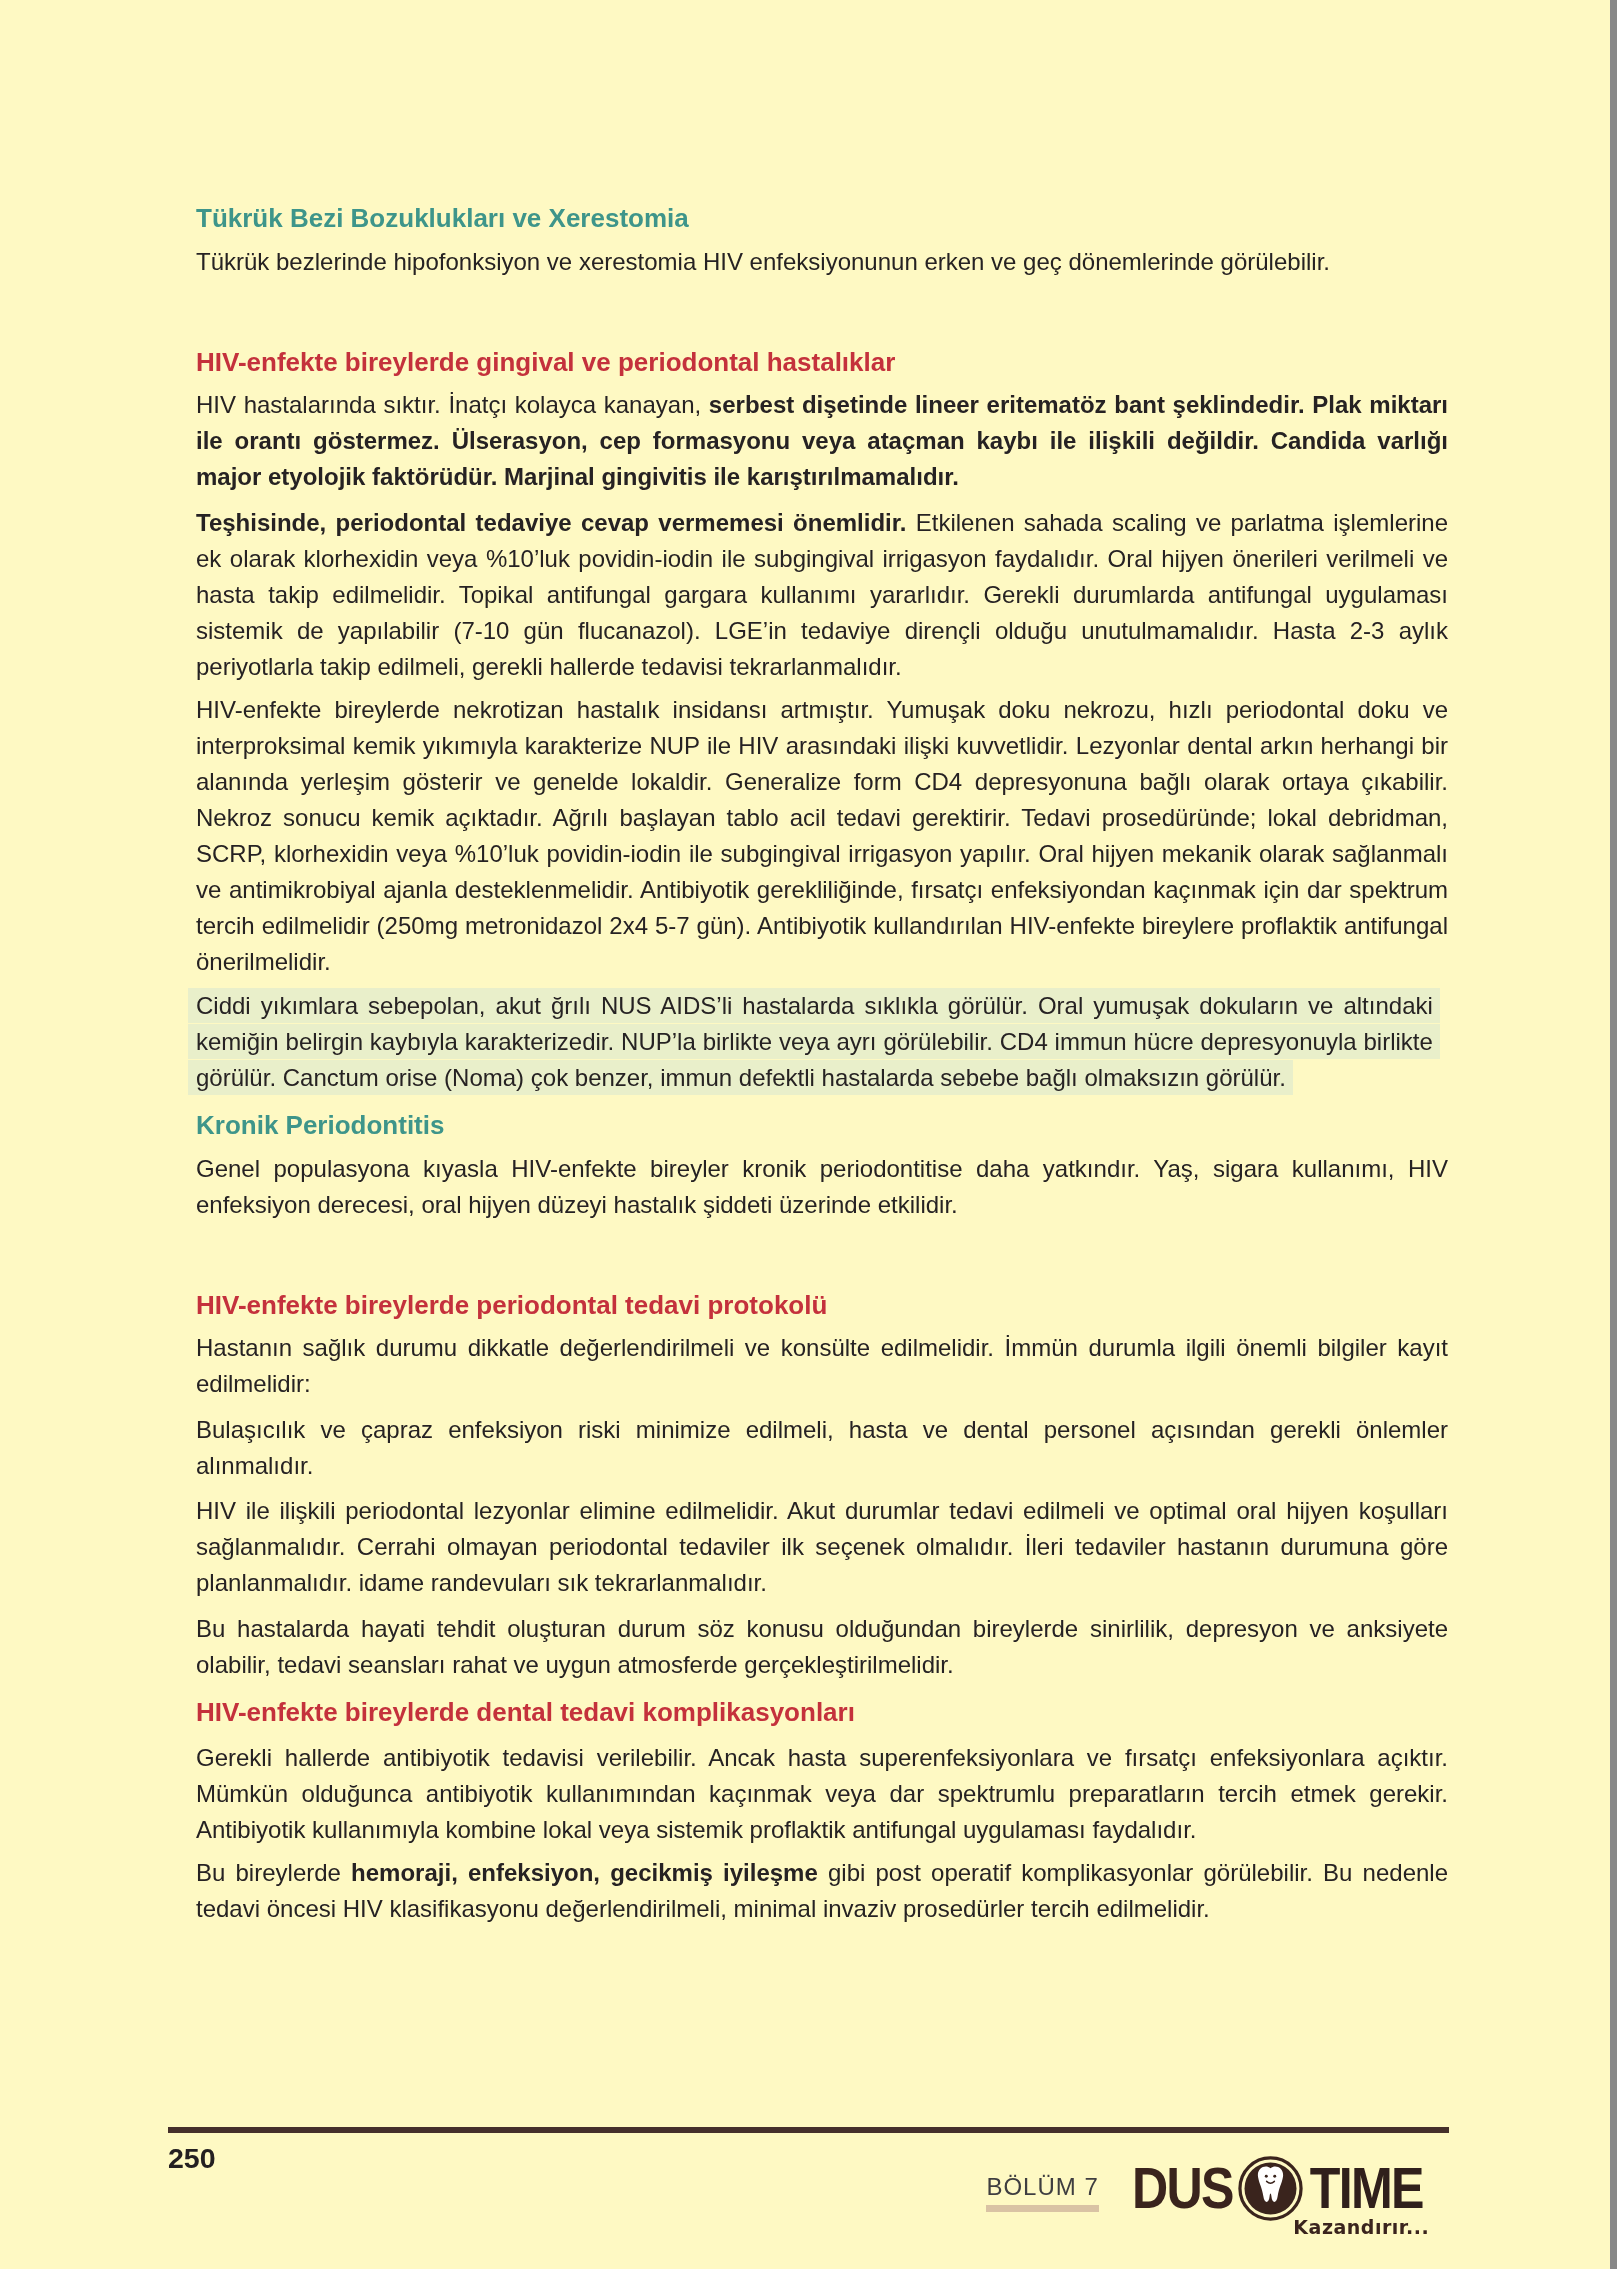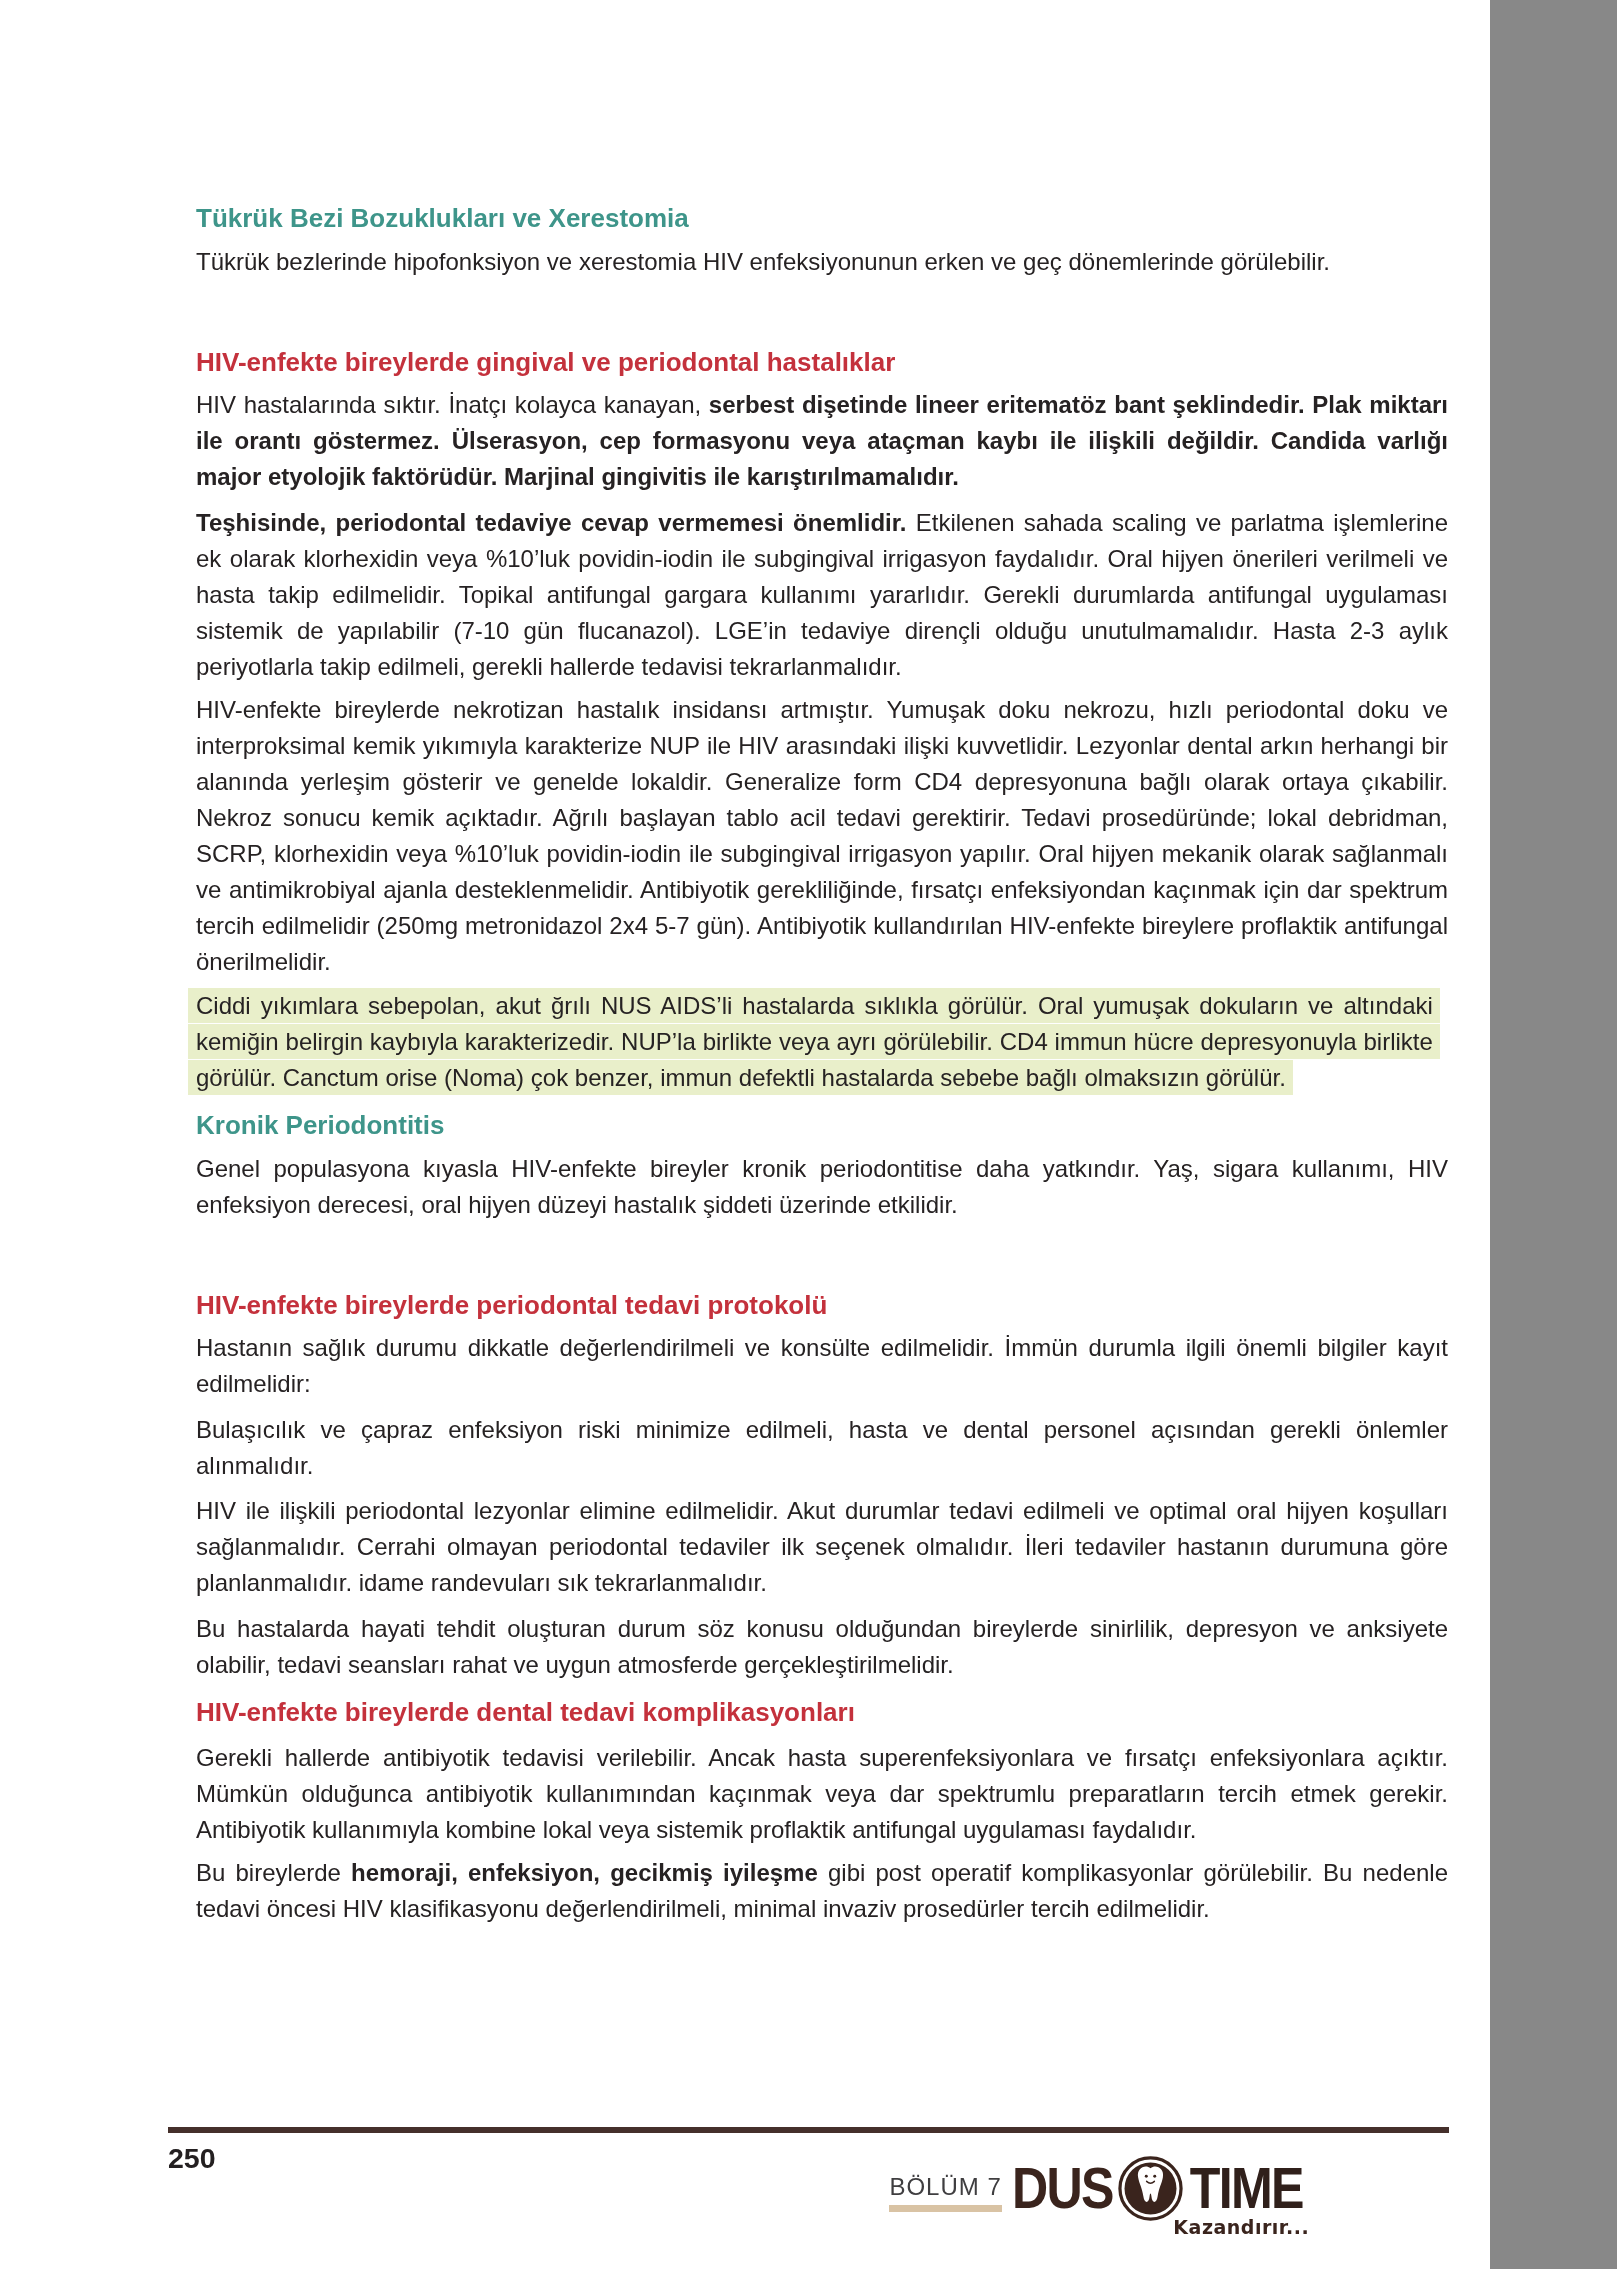--- a/index.html
+++ b/index.html
@@ -7,21 +7,21 @@
     --red:#c4313c;
     --body:#262223;
     --hl:#e9efca;
     --rule:#45302b;
     --brown:#3a241d;
     --chapter:#3f3e40;
     --chapterbar:#d9c3a4;
   }
   html,body{margin:0;padding:0;background:#888;}
   .page{
-    width:1490px;height:2269px;position:relative;background:#ffffff;
+    width:1610px;height:2269px;position:relative;background:#fef9c3;
     overflow:hidden;font-family:"Liberation Sans",sans-serif;
   }
   .content{position:absolute;left:196px;top:200px;width:1252px;color:var(--body);}
   .p{font-size:24px;line-height:36px;text-align:justify;margin:7.6px 0 0 0;color:var(--body);}
   .p .b{font-weight:bold;}
   .h{font-size:26px;line-height:36px;font-weight:bold;margin:11.4px 0 0 0;}
   .h.teal{color:var(--teal);}
   .h.red{color:var(--red);}
   .h.major{margin-top:64px;}
   .h.indent{padding-left:15px;}
@@ -29,21 +29,21 @@
   .mt10{margin-top:9.5px;}
   .hl-bg{
     background:var(--hl);
     padding:3.8px 7.6px;
     box-decoration-break:clone;-webkit-box-decoration-break:clone;
     position:relative;left:-7.6px;
   }
   
   .rule{position:absolute;left:168px;width:1281px;top:2127px;height:5.7px;background:var(--rule);}
   .page-num{position:absolute;left:168px;top:2142px;font-size:28.5px;font-weight:bold;color:#242021;}
-  .footer-right{position:absolute;right:179px;top:2136px;display:flex;align-items:center;gap:3px;}
+  .footer-right{position:absolute;right:179px;top:2136px;display:flex;align-items:center;gap:26px;}
   .chapter-block{display:flex;flex-direction:column;align-items:stretch;margin-top:13.3px;}
   .chapter-label{font-size:24px;color:var(--chapter);letter-spacing:1px;white-space:nowrap;}
   .chapter-bar{height:6.7px;background:var(--chapterbar);margin-top:3.8px;}
   .logo{display:flex;align-items:center;position:relative;padding-bottom:15px;margin-top:20px;}
   .logo-word{font-size:57px;font-weight:800;color:var(--brown);letter-spacing:-1.9px;transform:scaleX(.88);line-height:57px;}
   .logo-word.time{color:#30201b;}
   .tooth-badge{width:65px;height:65px;margin:0 -1px;}
   .tooth-badge .ring{fill:none;stroke:var(--brown);stroke-width:5;}
   .tooth-badge .disc{fill:var(--brown);}
   .tooth-badge .tooth{fill:#ffffff;}

